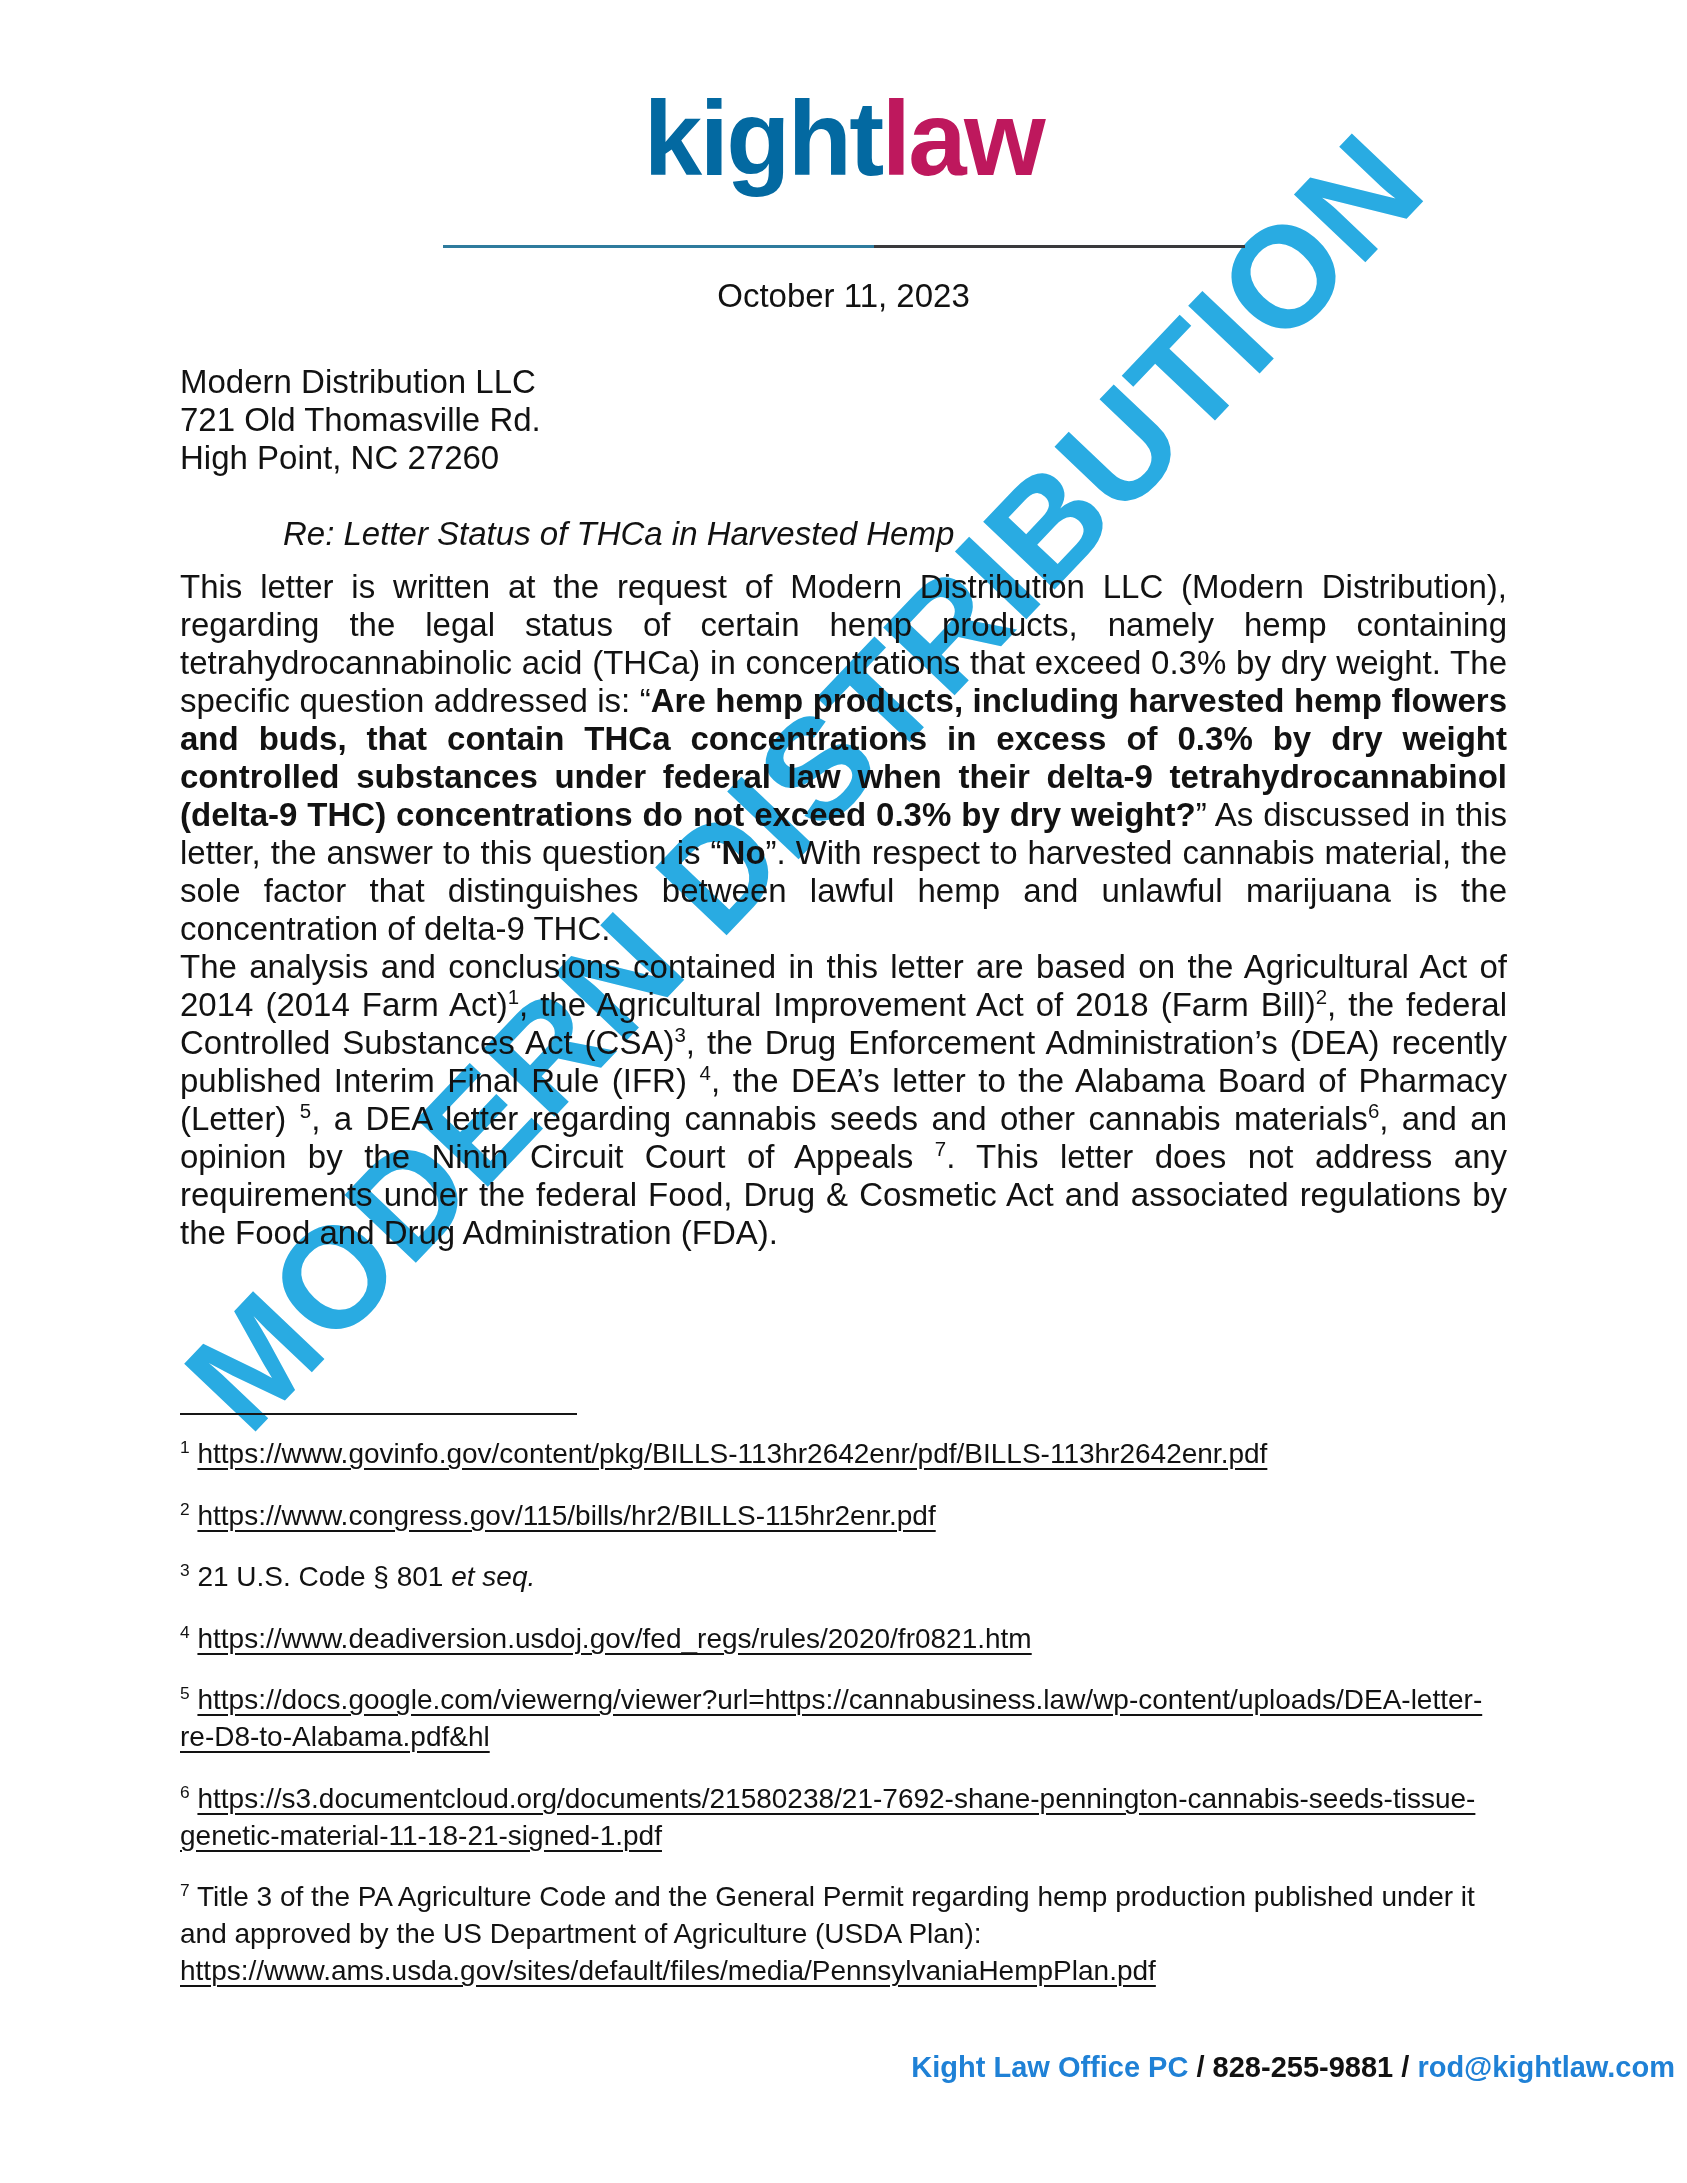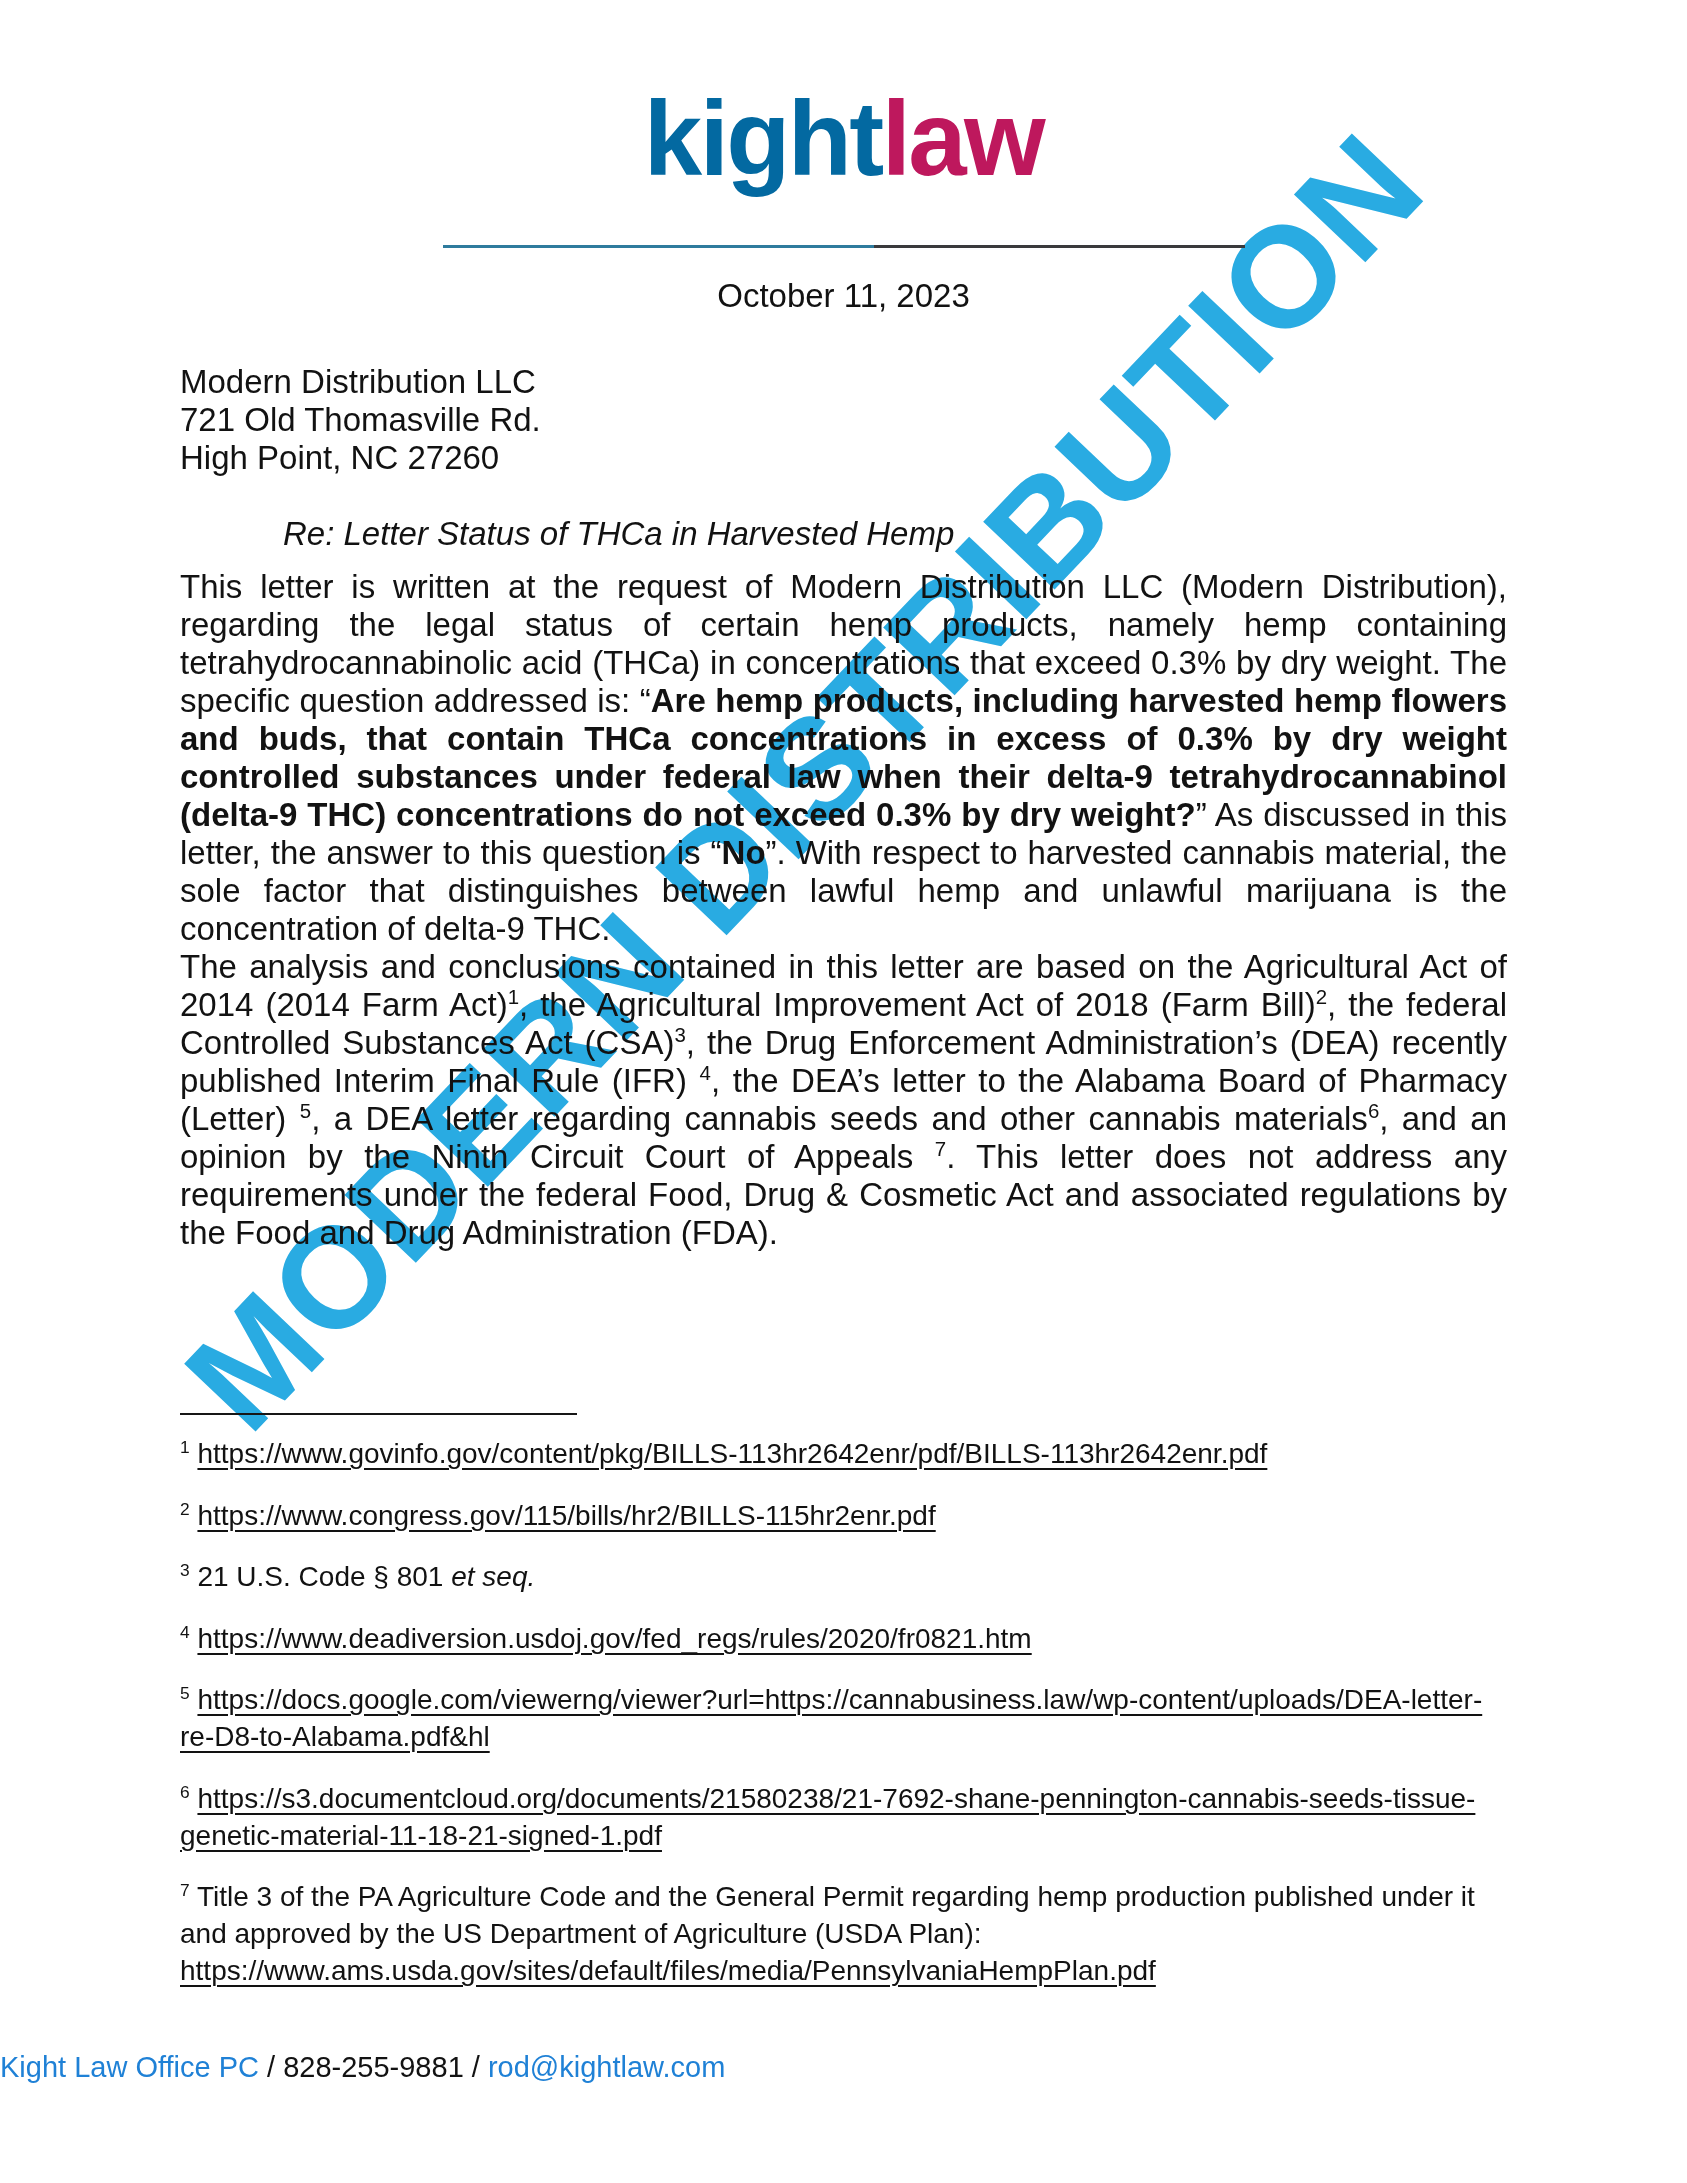--- a/index.html
+++ b/index.html
@@ -24,22 +24,22 @@
   .re-line{margin-top:38px;padding-left:103px;font-style:italic;font-size:33px;line-height:38px;}
   .para{margin:0;font-size:33px;line-height:38px;text-align:justify;}
   #para1{margin-top:14.6px;}
   #para2{}
   sup{font-size:.62em;vertical-align:super;line-height:0;}
   .footnotes{position:absolute;top:1413px;left:180px;right:180px;
              font-size:28px;line-height:37px;}
   .fn-sep{width:397px;border-top:2px solid #161616;margin-bottom:20px;}
   .footnote{margin:0 0 24.5px 0;overflow-wrap:anywhere;}
   .u{text-decoration:underline;text-decoration-thickness:2px;text-underline-offset:4.6px;}
-  .footer{position:absolute;left:0;right:0;top:2048px;text-align:left;
-          font-size:29px;line-height:38px;}
+  .footer{position:absolute;left:0;right:12px;top:2048px;text-align:right;
+          font-size:29px;line-height:38px;font-weight:bold;}
   .blue-link{color:#1f81d6;}
   i{}
   b{font-weight:bold;}
 </style>
 </head>
 <body>
 
 <div class="page">
 
   <div class="watermark">MODERN DISTRIBUTION</div>

